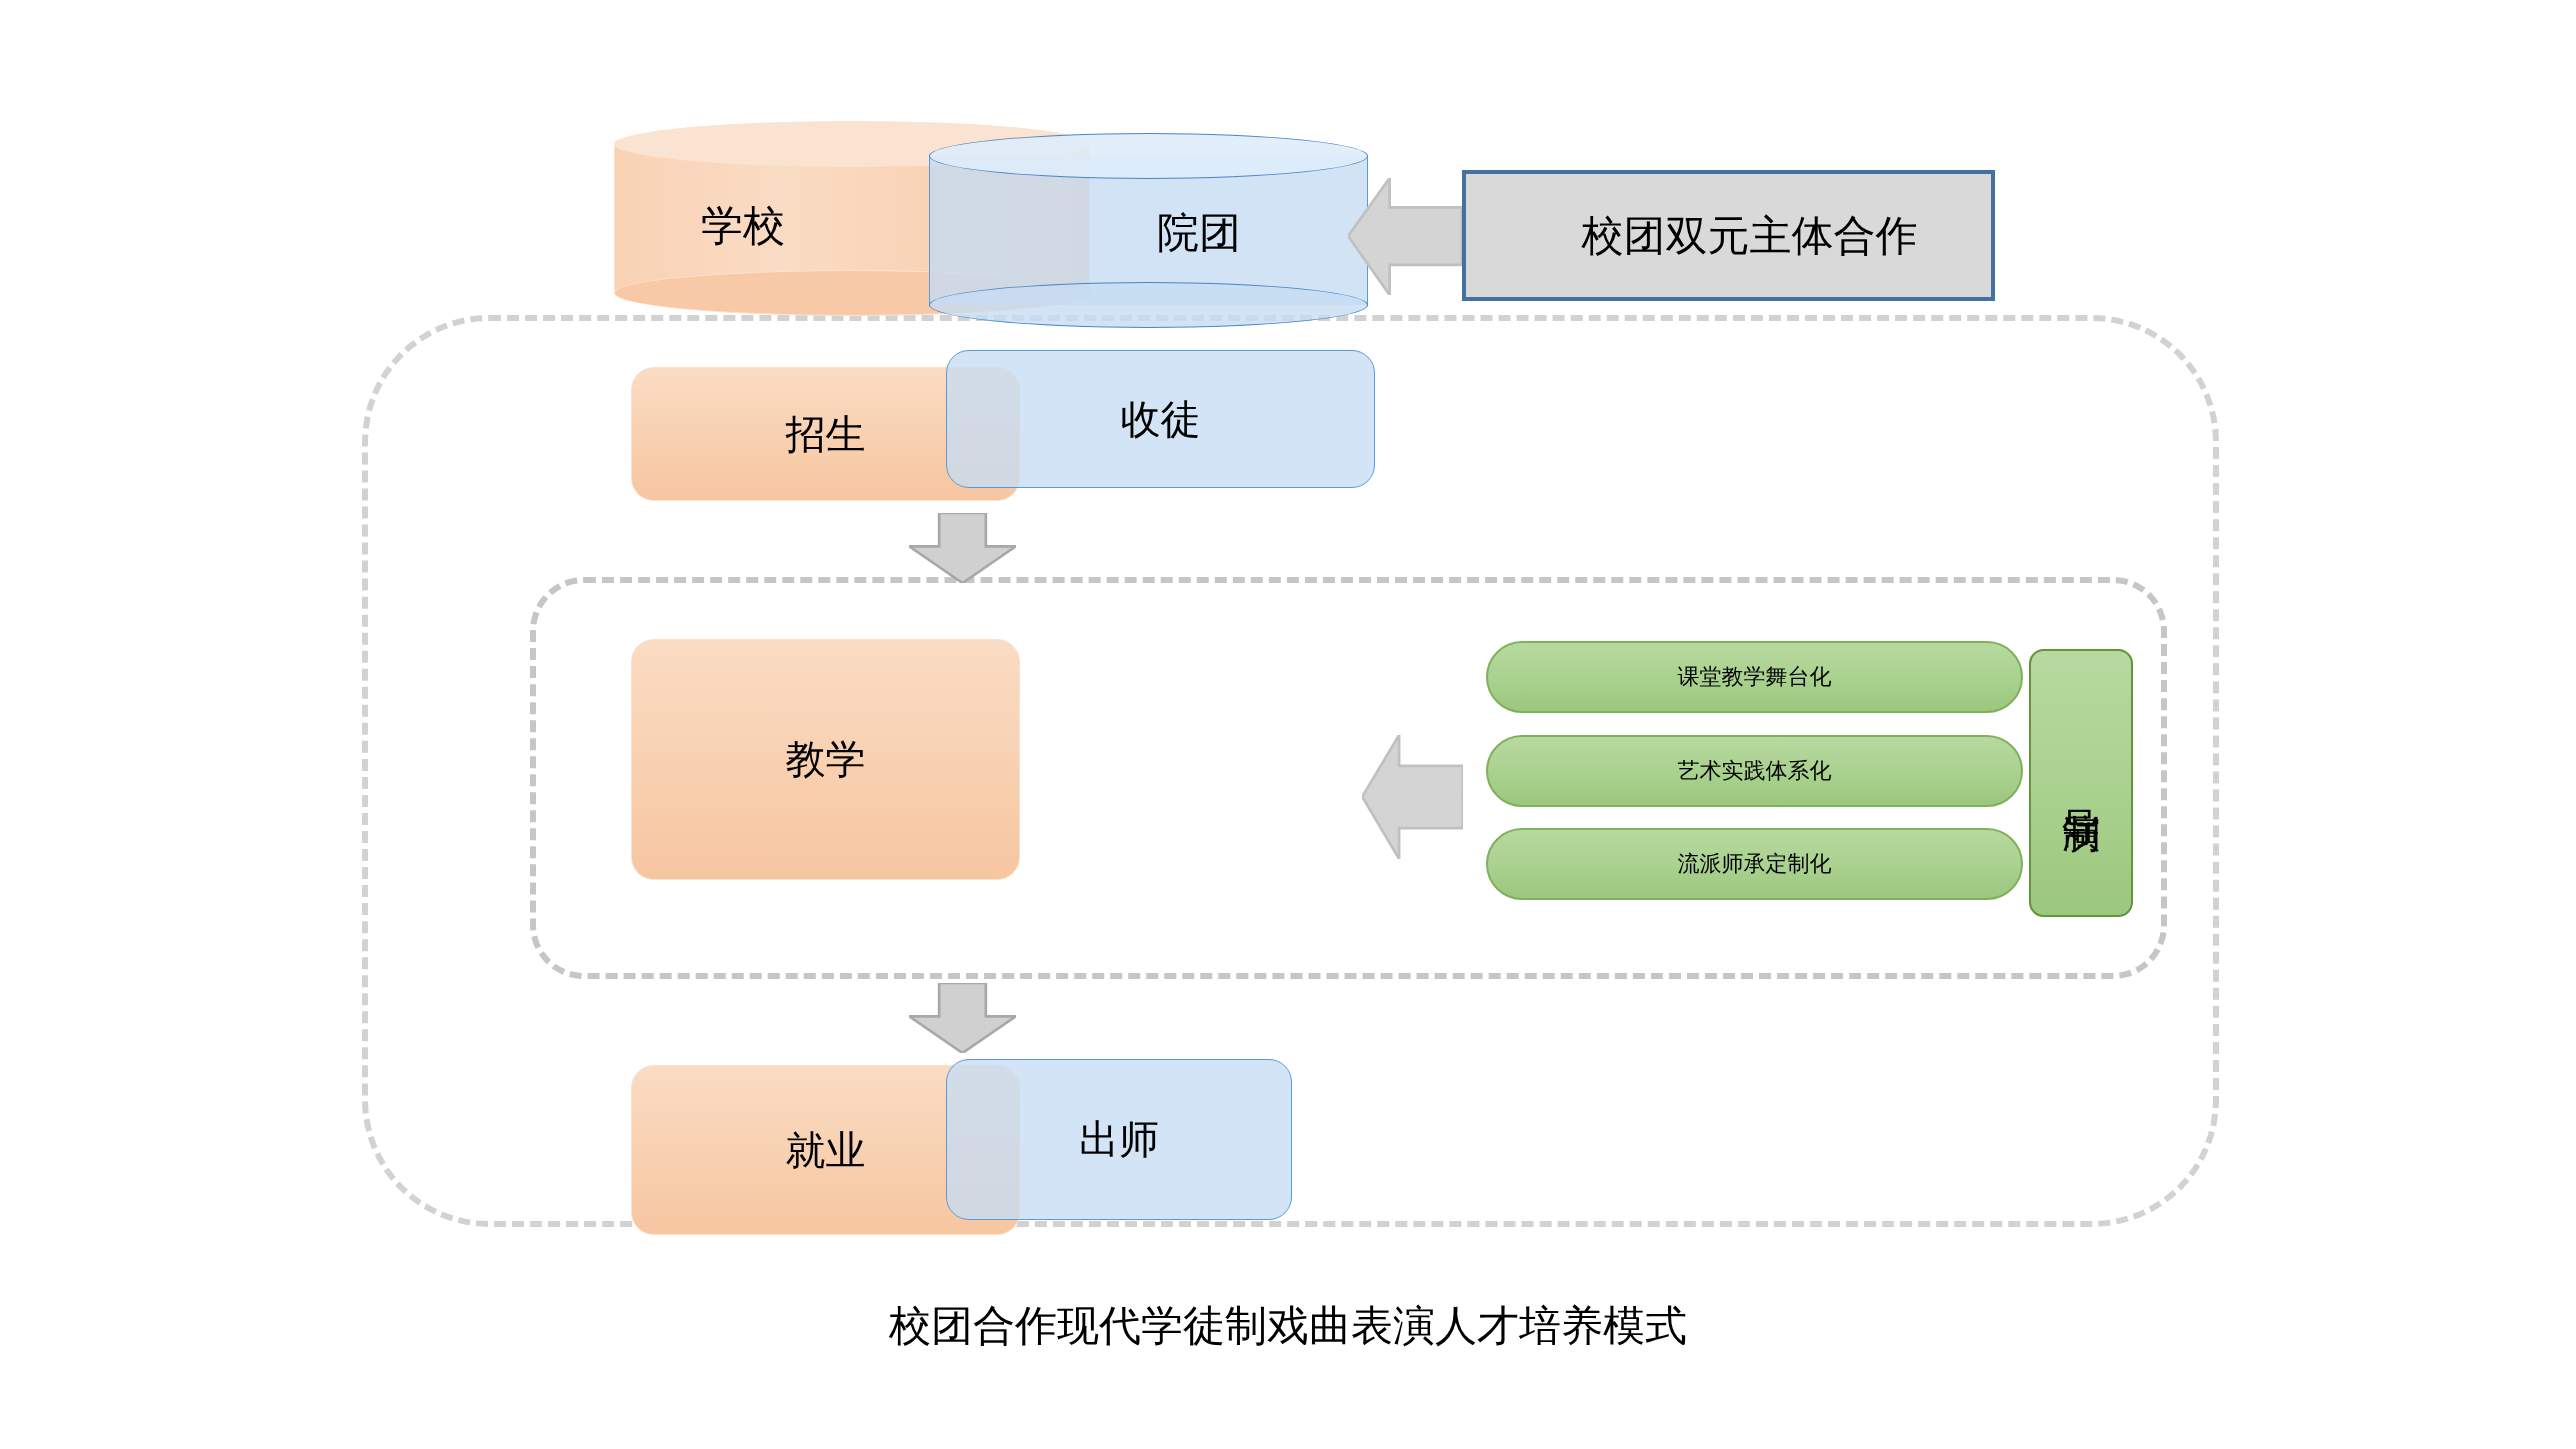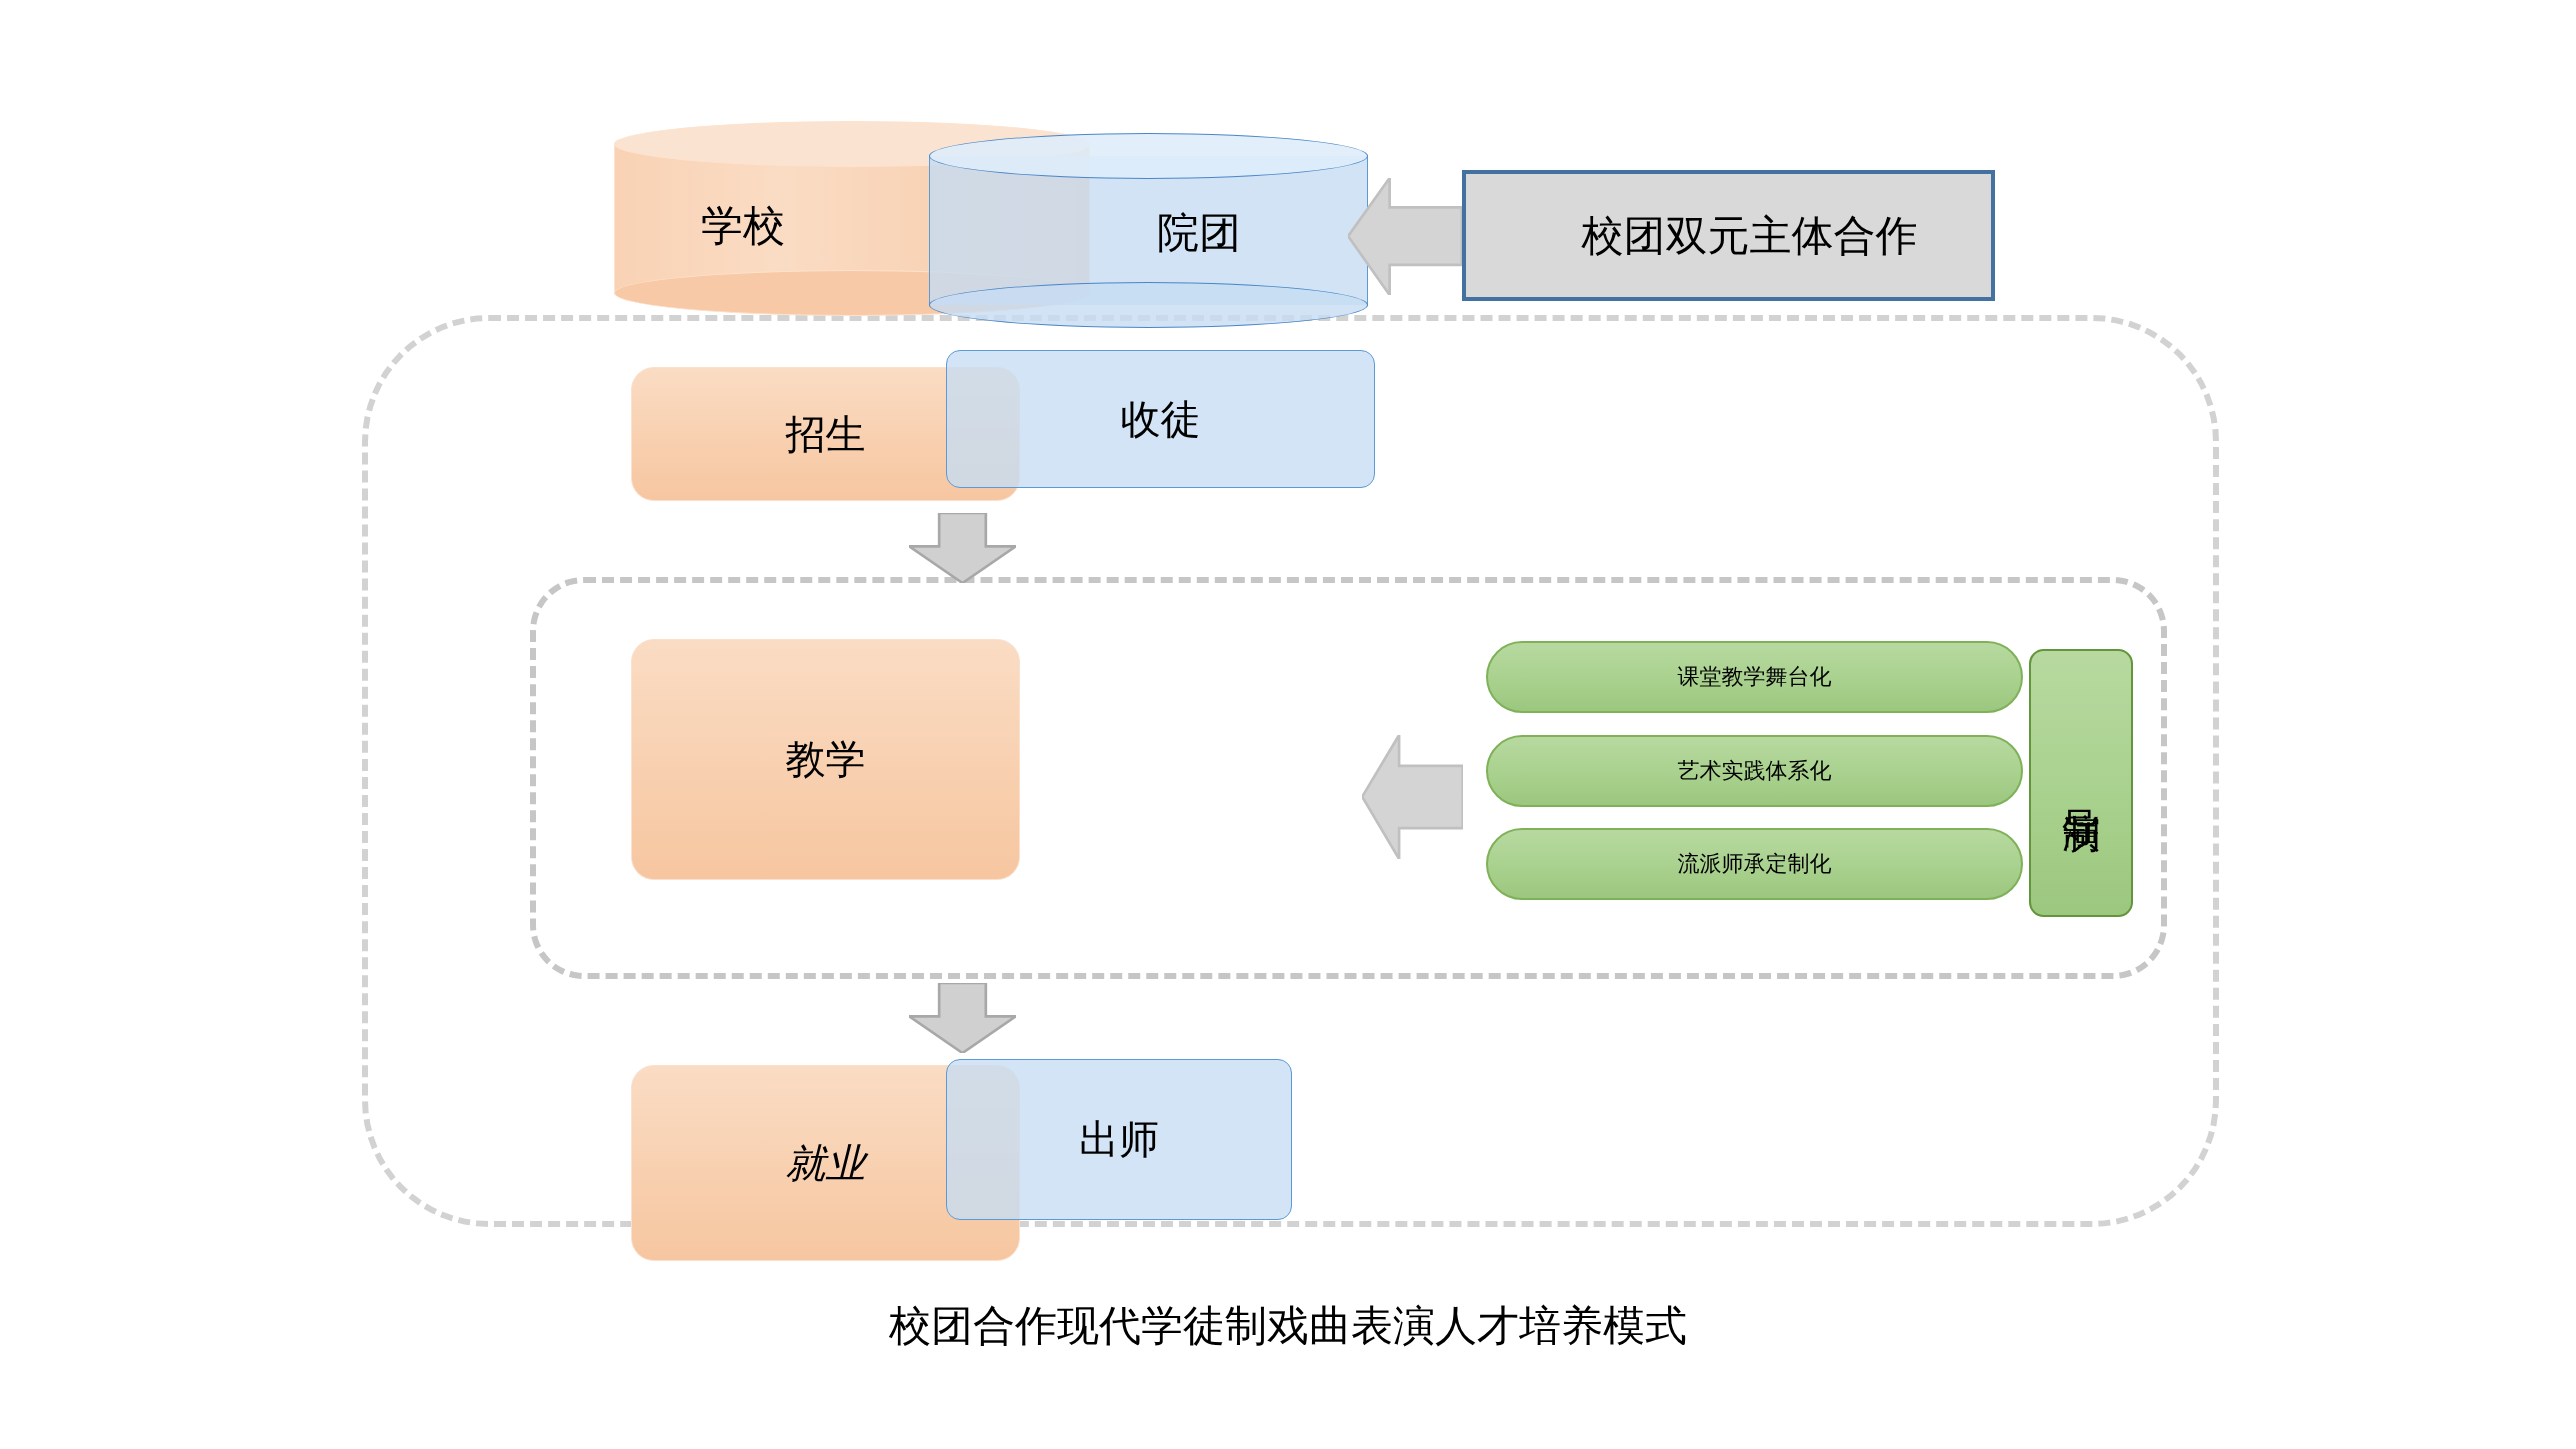--- a/index.html
+++ b/index.html
@@ -83,21 +83,21 @@
   .blk-orange {
     background: linear-gradient(to bottom,#fadcc4 0%,#f8cfae 60%,#f6c6a0 100%);
     border: 1.3px solid #fbe0cb;
     border-radius: 23px;
     z-index: 3;
     margin-top: 15px;
   }
   .blk-blue {
     background: rgba(197,220,242,0.78);
     border: 1.3px solid #5b9bd5;
-    border-radius: 14px;
+    border-radius: 23px;
     z-index: 4;
   }
 
   
   .pill {
     position: absolute;
     box-sizing: border-box;
     background: linear-gradient(to bottom,#b7d9a0 0%,#a9d18e 55%,#9cc77f 100%);
     border: 2px solid #7eb158;
     border-radius: 67px;
@@ -217,21 +217,21 @@
   </div>
 
   <div class="green-vert" style="left:2029px; top:649px; width:104px; height:268px;">
     <span>导演制</span>
   </div>
 
   <svg class="arrow-svg" style="left:909px; top:983px;" width="107" height="70" viewBox="0 0 160 105">
     <polygon points="45,0 115,0 115,50 160,50 80,105 0,50 45,50" fill="#d0d0d0" stroke="#a8a8a8" stroke-width="4"></polygon>
   </svg>
 
-  <div class="blk blk-orange" style="left:631px; top:1050px; width:389px; height:196px;font-style:italic;">
+  <div class="blk blk-orange" style="left:631px; top:1050px; width:389px; height:170px;">
     <span>就业</span>
   </div>
   <div class="blk blk-blue" style="left:946px; top:1059px; width:346px; height:161px;">
     <span>出师</span>
   </div>
 
   <div class="caption">校团合作现代学徒制戏曲表演人才培养模式</div>
 
 </div>
 

